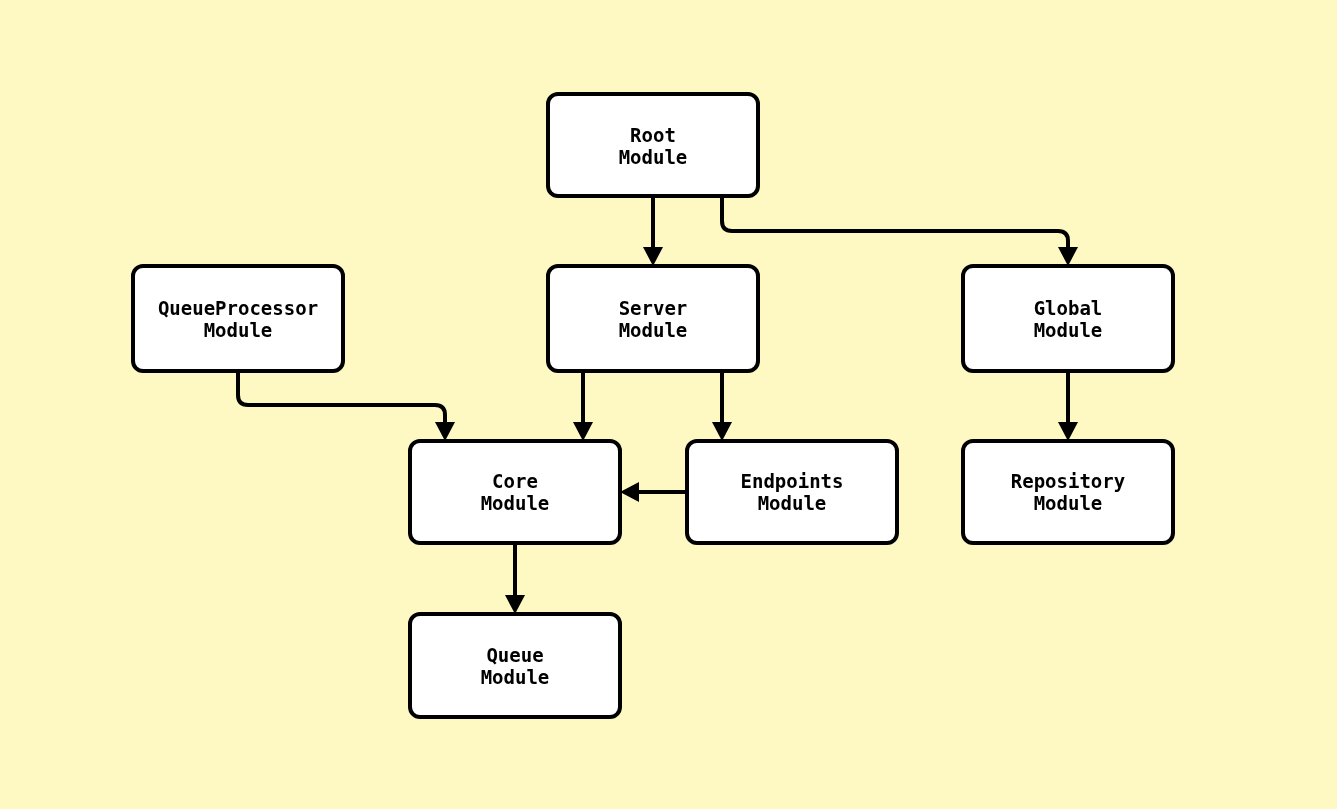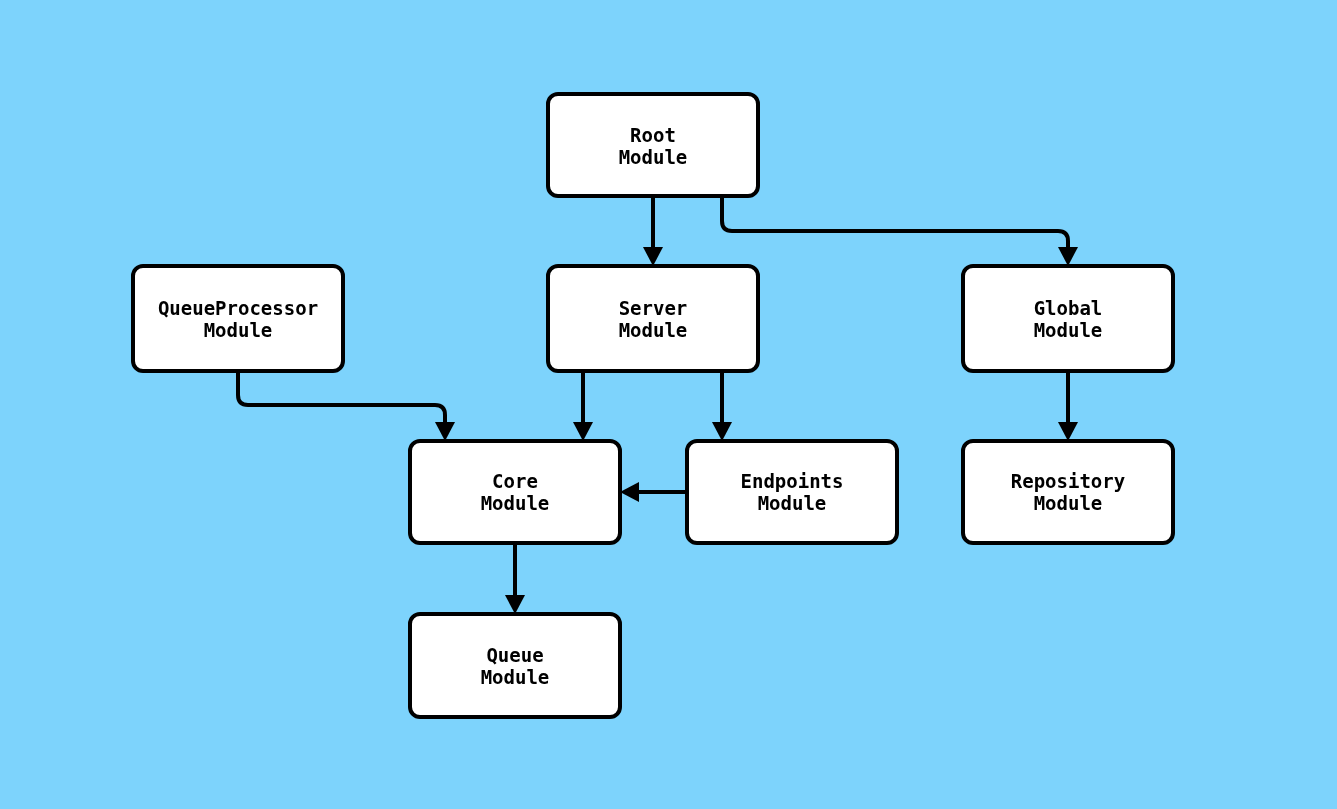--- a/index.html
+++ b/index.html
@@ -11,21 +11,21 @@
   body {
     width: 1337px;
     height: 809px;
     font-family: "DejaVu Sans Mono", "Liberation Mono", monospace;
     overflow: hidden;
   }
   #diagram-root {
     position: relative;
     width: 1337px;
     height: 809px;
-    background: #7dd3fc;
+    background: #fef9c3;
   }
   svg#diagram-canvas {
     position: absolute;
     left: 0;
     top: 0;
     width: 1337px;
     height: 809px;
     display: block;
   }
   .node-rect {

